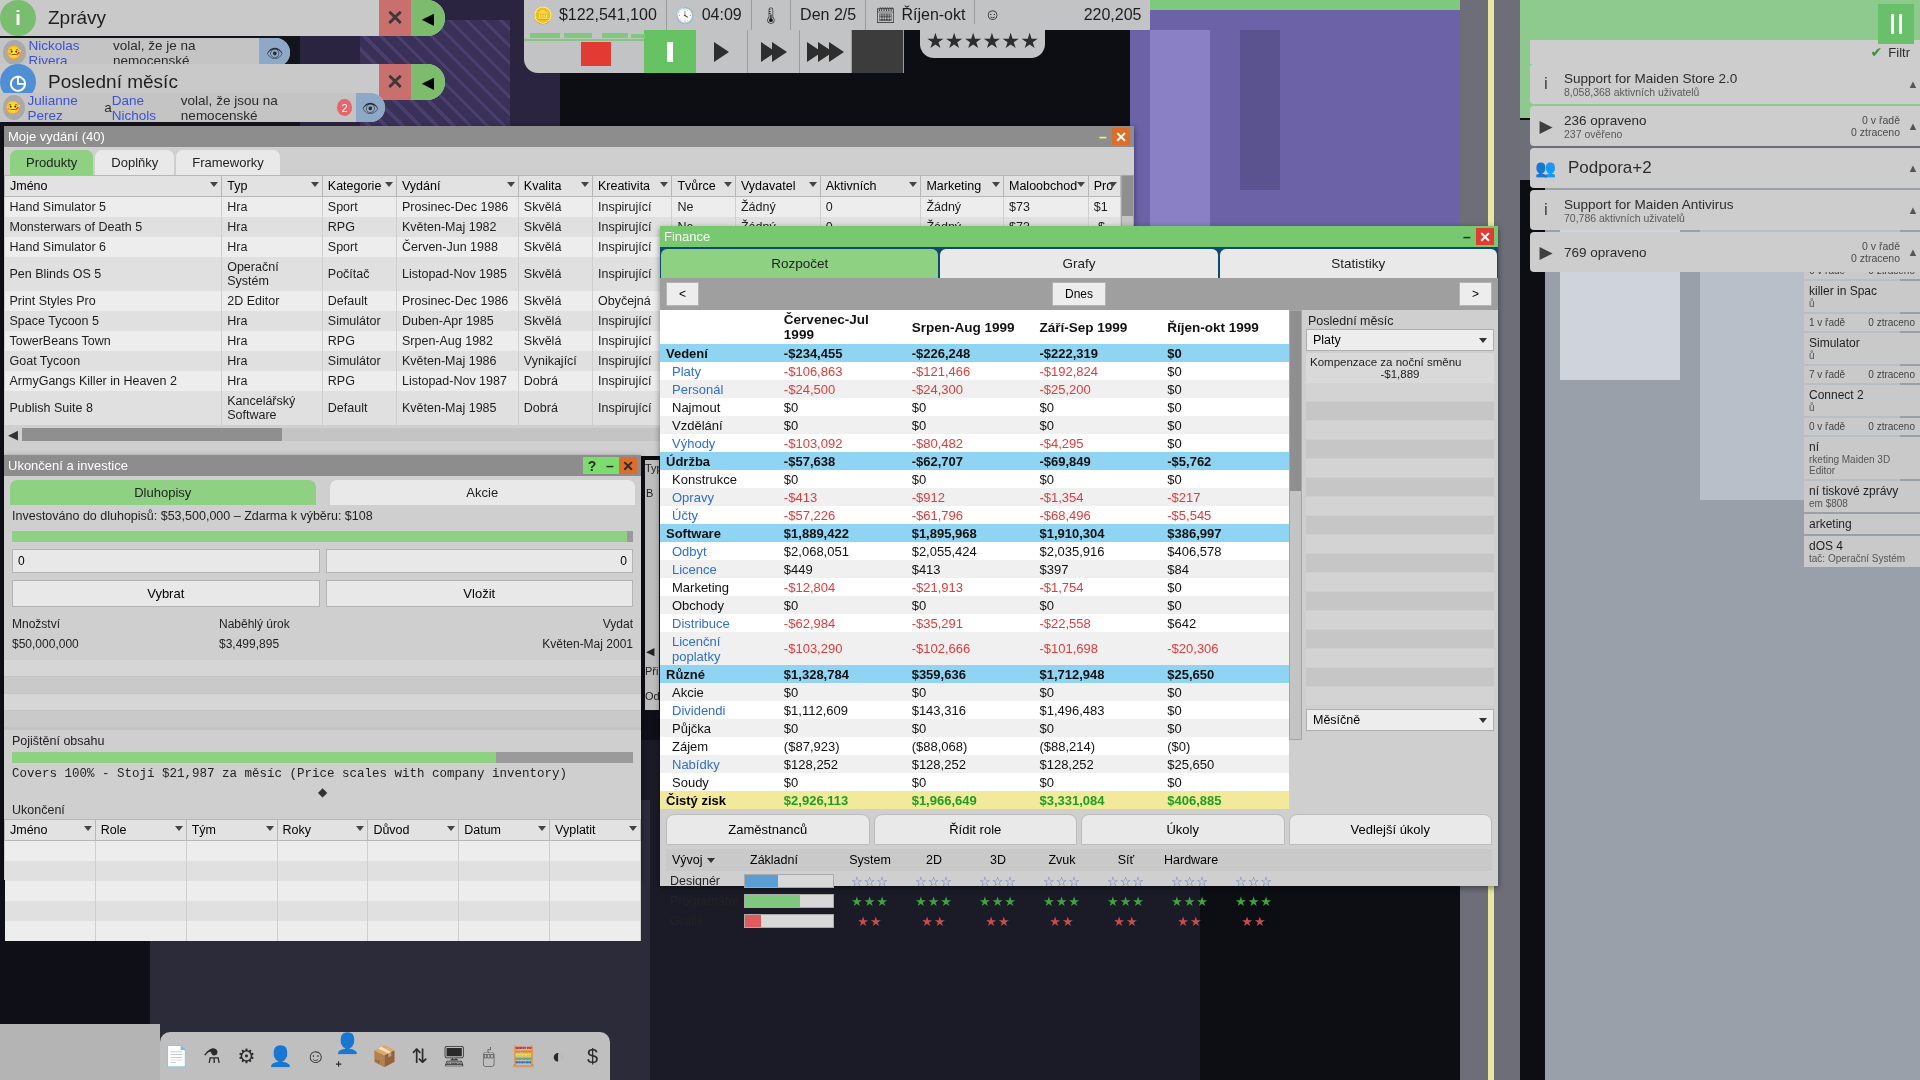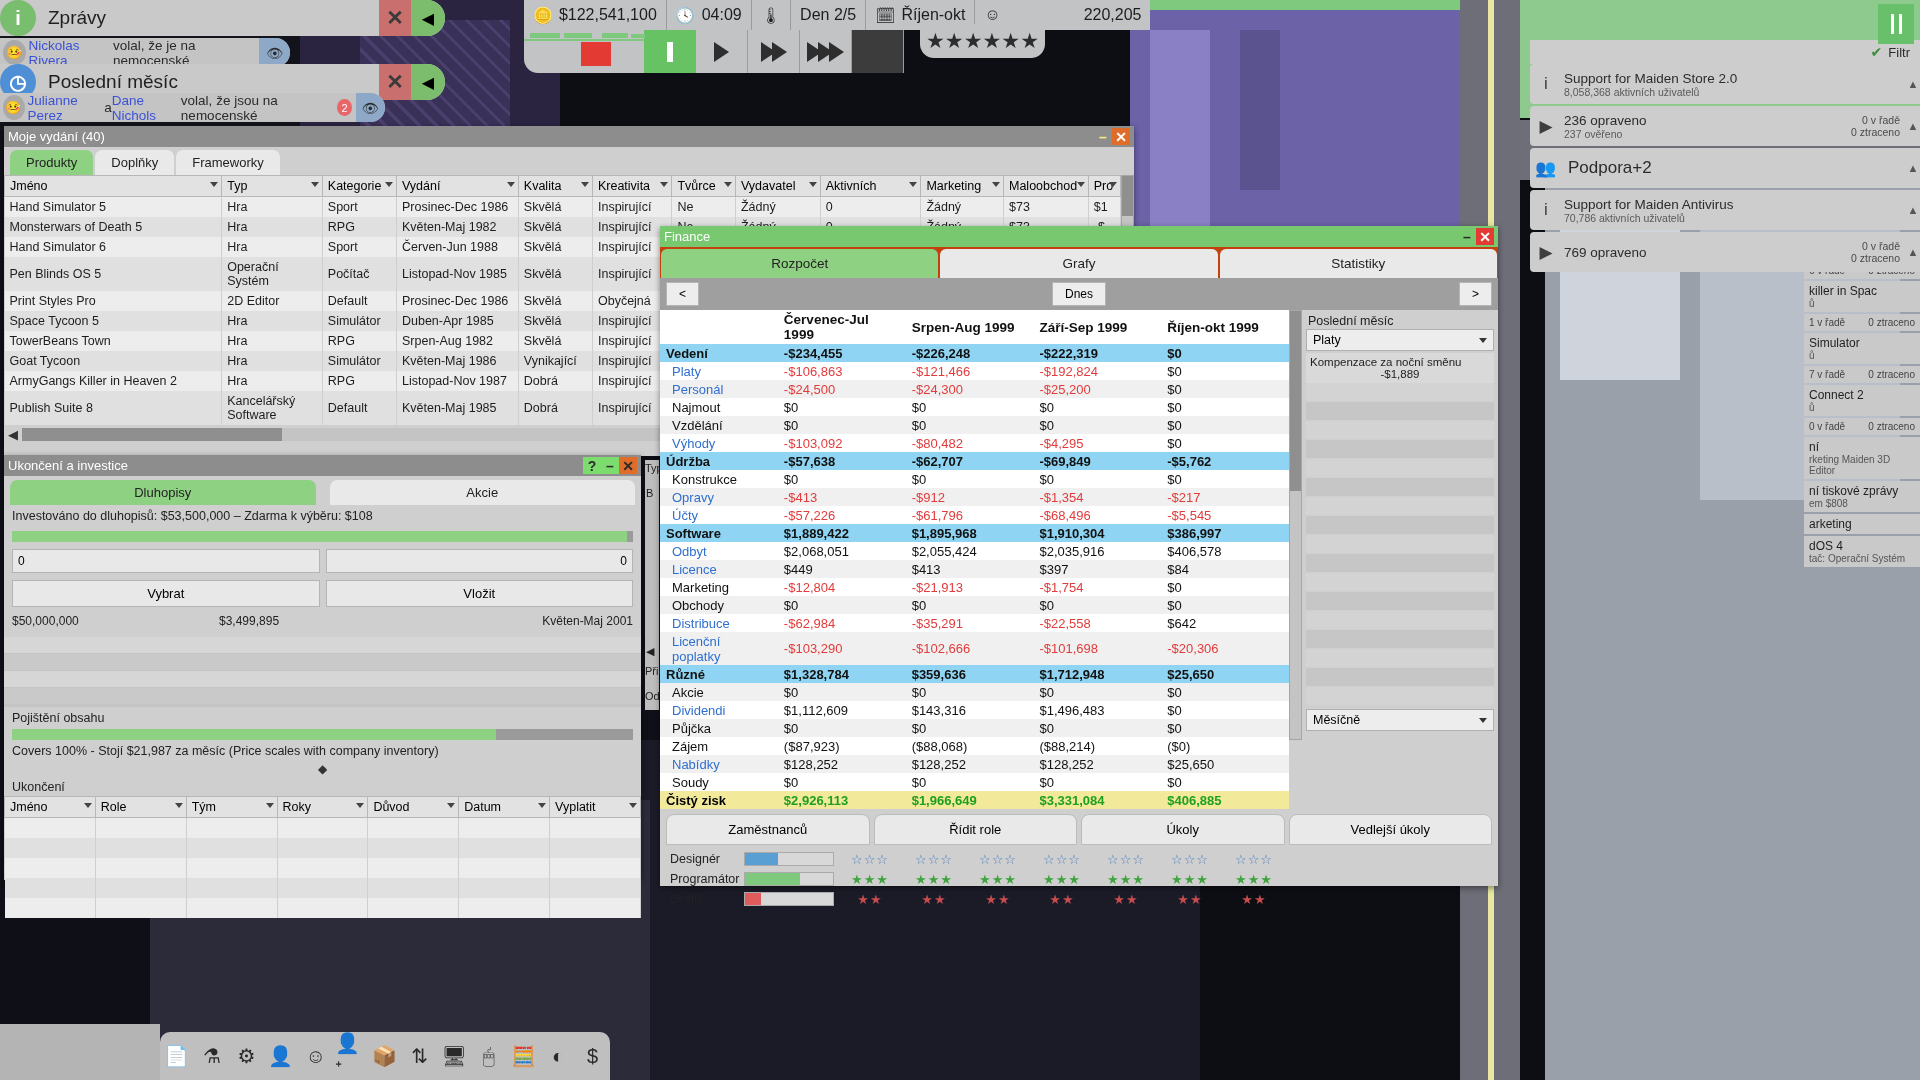--- a/index.html
+++ b/index.html
@@ -87,21 +87,21 @@
               font-size:12px; display:flex; align-items:center; padding:0 5px; }
   .inputbox.r { justify-content:flex-end; }
   .btnrow { display:flex; gap:6px; padding:4px 8px; }
   .gbtn { flex:1; background:#e8e8e8; border:1px solid #b4b4b4; text-align:center;
           font-size:13px; padding:5px 0; cursor:pointer; }
   .cols3 { display:flex; font-size:12px; padding:3px 8px; color:#222; }
 
   
   #finwin { left:660px; top:226px; width:838px; height:660px; z-index:30; background:#cfcfcf; }
   #finwin .titlebar { background:#78c86f; }
-  .fin-tabs { display:flex; background:#c2410c; }
+  .fin-tabs { display:flex; background:#0c4a6e; }
   .fin-tab { flex:1; text-align:center; font-size:13.5px; padding:7px 0; cursor:pointer;
              background:#e9e9e9; color:#222; margin:2px 1px 0 1px;
              border-top-left-radius:6px; border-top-right-radius:6px; }
   .fin-tab.active { background:#8fd182; }
   .fin-nav { display:flex; align-items:center; background:#9f9f9f; padding:4px 6px; gap:4px; }
   .navbtn { background:#ededed; border:1px solid #b4b4b4; font-size:12px; padding:4px 12px; cursor:pointer; }
   .fin-body { display:flex; }
   table.fin { border-collapse:collapse; font-size:13px; width:630px; background:#fff; }
   table.fin th { text-align:left; padding:2px 6px; font-size:13.5px; font-weight:bold; color:#111; background:#fff; }
   table.fin td { padding:1.5px 6px; }
@@ -505,36 +505,41 @@
       <i style="width:99%;"></i>
     </div>
   <div class="inputrow">
     <div class="inputbox">0</div>
     <div class="inputbox r">0</div>
   </div>
   <div class="btnrow">
     <div class="gbtn">Vybrat</div>
     <div class="gbtn">Vložit</div>
   </div>
+  <div class="cols3" style="padding-top:6px;">
+    <div style="flex:1;">Množství</div>
+    <div style="flex:1;">Naběhlý úrok</div>
+    <div style="flex:1;text-align:right;">Vydat</div>
+  </div>
   <div class="cols3">
     <div style="flex:1;">$50,000,000</div>
     <div style="flex:1;">$3,499,895</div>
     <div style="flex:1;text-align:right;">Květen-Maj 2001</div>
   </div>
   <div style="height:70px;background:#c4c4c4;margin:6px 0 0 0;">
     <div style="height:16px;background:#d6d6d6;margin-bottom:1px;"></div>
     <div style="height:16px;background:#c9c9c9;margin-bottom:1px;"></div>
     <div style="height:16px;background:#d6d6d6;margin-bottom:1px;"></div>
     <div style="height:16px;background:#c9c9c9;"></div>
   </div>
   <div class="ins-line" style="padding-bottom:0;">Pojištění obsahu</div>
   <div class="pbar">
       <i style="width:78%;"></i>
     </div>
-  <div class="ins-line" style="padding-top:0;">Covers 100% - Stojí $21,987 za měsíc (Price scales with company inventory)</div>
+  <div class="ins-line" style="padding-top:0;font-family:Liberation Mono, monospace;">Covers 100% - Stojí $21,987 za měsíc (Price scales with company inventory)</div>
   <div style="text-align:center;font-size:12px;color:#333;">◆</div>
   <div class="ins-line" style="padding-bottom:2px;">Ukončení</div>
   <table class="grid" id="instable">
       <tbody>
         <tr>
           <th style="width:14.285714285714286%">Jméno<span class="thcaret"></span></th>
           <th style="width:14.285714285714286%">Role<span class="thcaret"></span></th>
           <th style="width:14.285714285714286%">Tým<span class="thcaret"></span></th>
           <th style="width:14.285714285714286%">Roky<span class="thcaret"></span></th>
           <th style="width:14.285714285714286%">Důvod<span class="thcaret"></span></th>
@@ -837,20 +842,30 @@
       </div>
     </div>
   </div>
   <div class="fin-bottom-tabs" id="hrtabs1">
       <div class="fb">Zaměstnanců</div>
       <div class="fb">Řídit role</div>
       <div class="fb">Úkoly</div>
       <div class="fb">Vedlejší úkoly</div>
     </div>
   <div style="padding:4px 6px 0 6px;">
+    <div class="skillhdr" id="skillhdr">
+        <div style="width:78px;display:flex;align-items:center;">Vývoj <span style="margin-left:4px;border-left:4px solid transparent;border-right:4px solid transparent;border-top:5px solid #333;width:0;height:0;display:inline-block;"></span></div>
+        <div style="width:94px;">Základní</div>
+        <div style="width:64px;text-align:center;">System</div>
+        <div style="width:64px;text-align:center;">2D</div>
+        <div style="width:64px;text-align:center;">3D</div>
+        <div style="width:64px;text-align:center;">Zvuk</div>
+        <div style="width:64px;text-align:center;">Síť</div>
+        <div style="width:64px;text-align:center;">Hardware</div>
+      </div>
     <div id="skillrows">
         <div class="skrow">
           <div class="skname">Designér</div>
           <div class="skbar">
             <i style="width:38%;background:#5a9fd4;"></i>
           </div>
           <div class="stcell"><span style="color:#4a7fc1">☆☆☆</span></div>
           <div class="stcell"><span style="color:#4a7fc1">☆☆☆</span></div>
           <div class="stcell"><span style="color:#4a7fc1">☆☆☆</span></div>
           <div class="stcell"><span style="color:#4a7fc1">☆☆☆</span></div>

